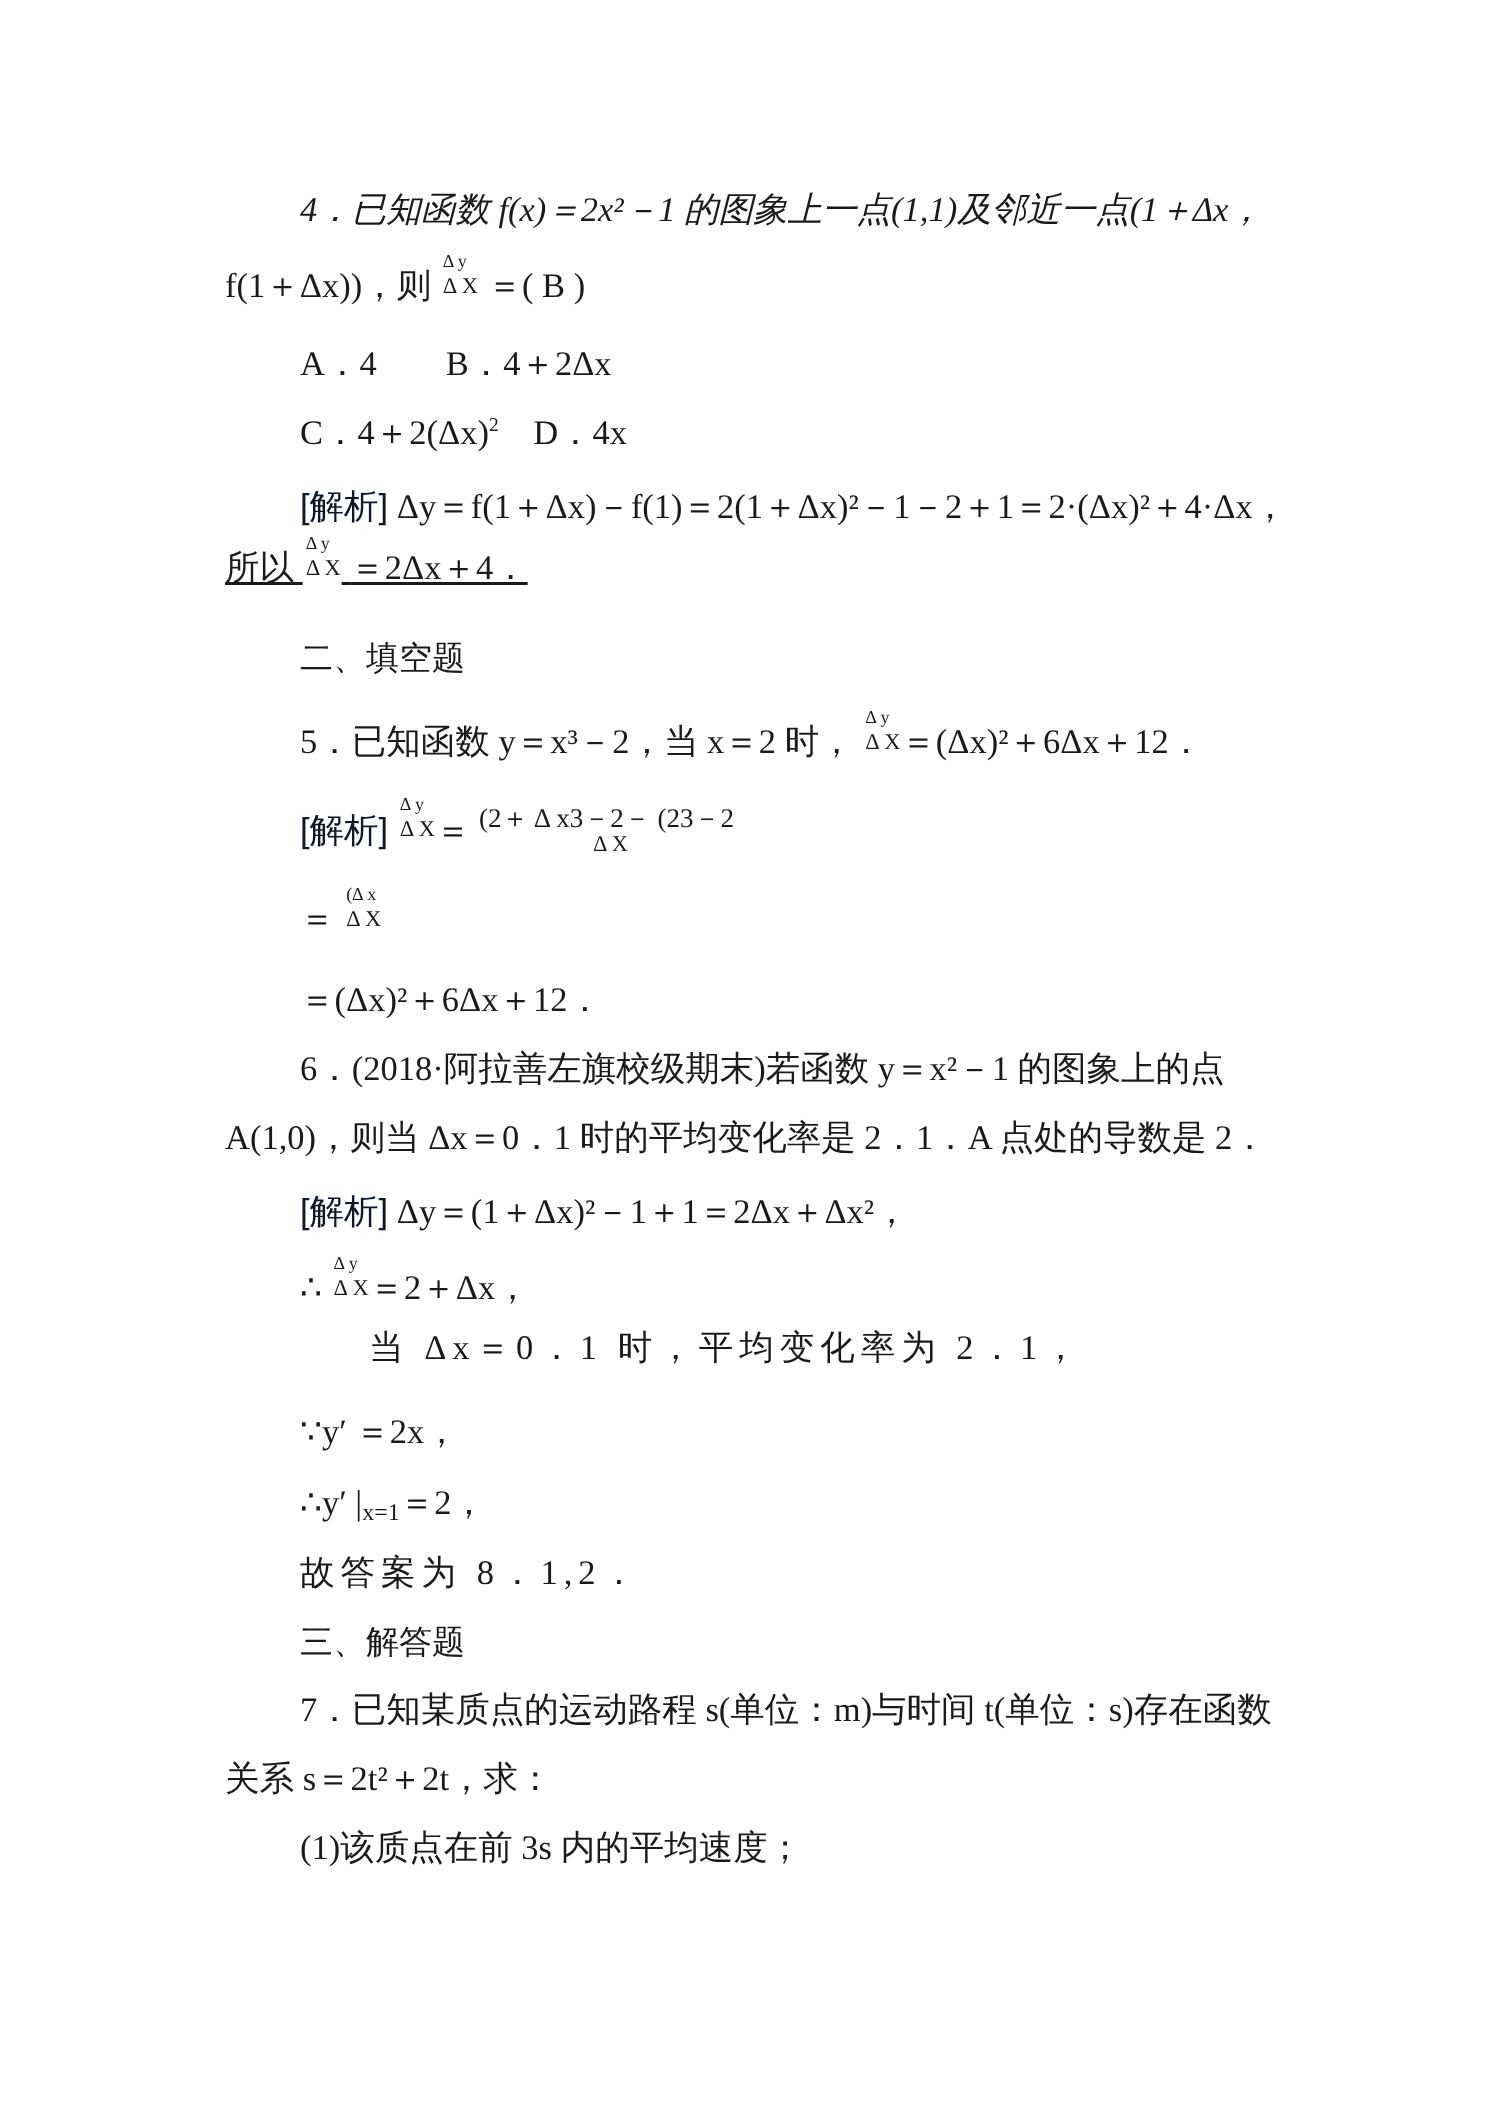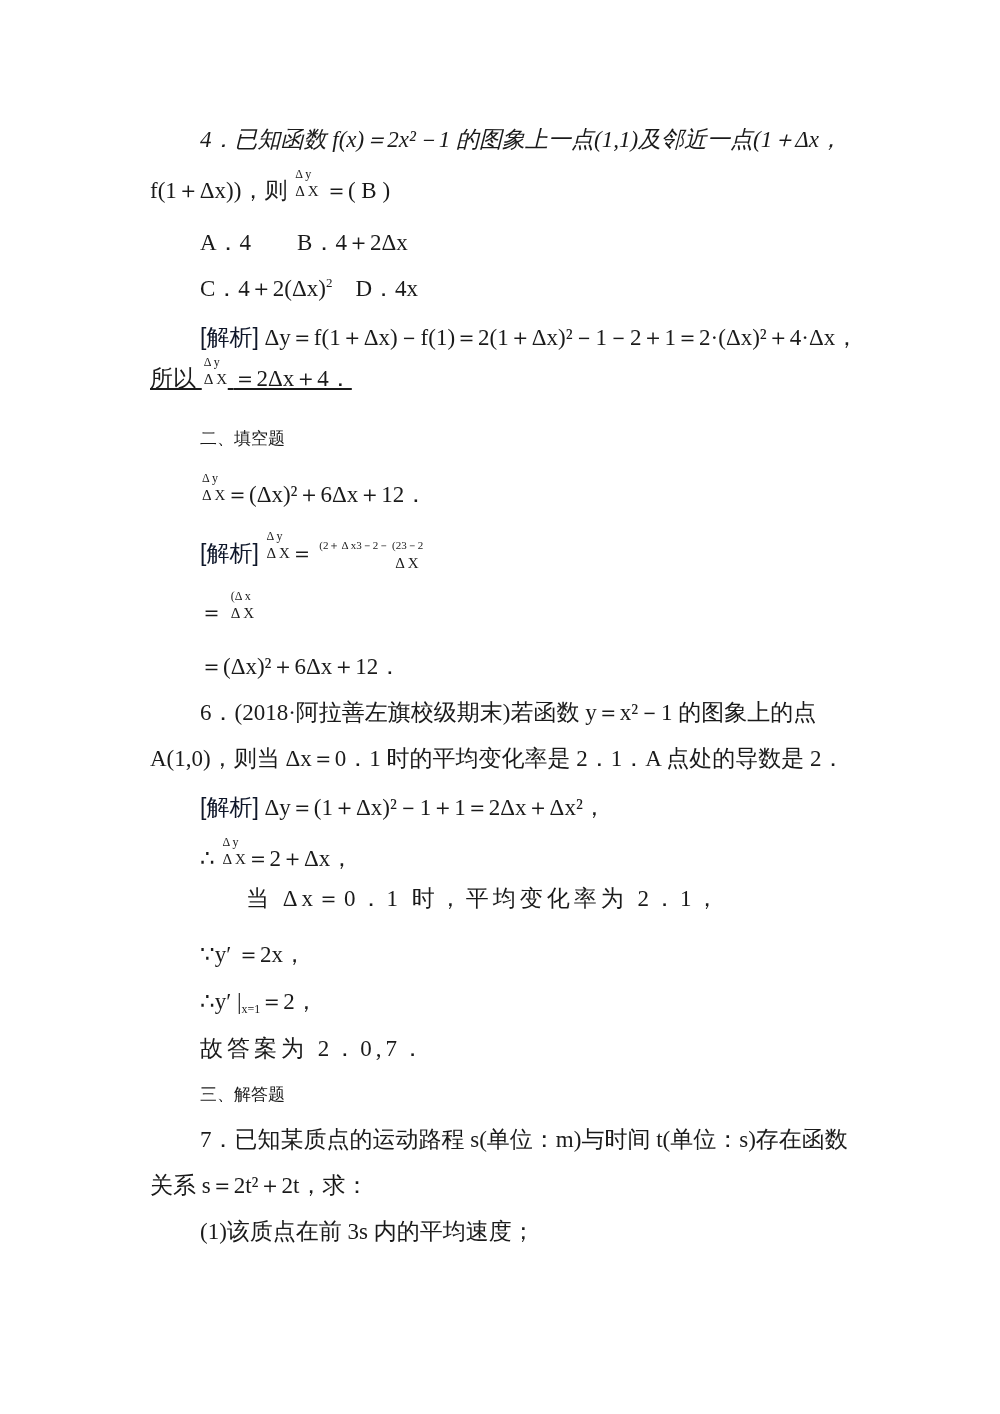--- a/index.html
+++ b/index.html
@@ -2,29 +2,29 @@
 <html><head>
 <meta charset="utf-8">
 <style>
   html, body { margin:0; padding:0; background:#ffffff; }
   body { width:1000px; height:1414px; position:relative; overflow:hidden;
          font-family:"Liberation Serif","DejaVu Serif",serif; color:#1a1a1a; }
   .line { position:absolute; font-size:23px; line-height:30px; white-space:nowrap; }
   .ind { left:200px; }
   .noind { left:150px; }
   .blue { color:#0f172a; font-family:"Liberation Sans","DejaVu Sans",sans-serif; }
-  .heading { font-family:"Liberation Sans","DejaVu Sans",sans-serif; font-size:17px; }
+  .heading { font-family:"Liberation Sans","DejaVu Sans",sans-serif; font-size:22px; }
   sup { font-size:13px; vertical-align:9px; line-height:0; }
-  sub { font-size:12px; vertical-align:-4px; line-height:0; }
+  sub { font-size:16px; vertical-align:-4px; line-height:0; }
   .u { text-underline-offset:4px; }
   .frac { display:inline-block; position:relative; width:26px; height:30px; vertical-align:top; font-size:12px; }
   .frac .t { position:absolute; top:-8px; left:2px; line-height:12px; }
   .frac .b { position:absolute; top:8px; left:2px; line-height:14px; font-size:15px; }
   .sp { letter-spacing:4px; }
-  .small { font-size:11px;text-align:right; }
+  .small { font-size:18px;text-align:right; }
 </style>
 </head>
 <body>
 
 <div class="line ind" style="top:125px;font-style:italic;">4．已知函数 f(x)＝2x²－1 的图象上一点(1,1)及邻近一点(1＋Δx，</div>
 <div class="line noind" style="top:176px;">
   <span>f(1＋Δx))，则</span>
   <span class="frac"><span class="t">Δ y</span><span class="b">Δ X</span></span>
   <span>＝( B )</span>
 </div>
@@ -38,20 +38,21 @@
 </div>
 <div class="line noind" style="top:364px;text-decoration:underline;">
   <span>所以</span>
   <span class="frac"><span class="t">Δ y</span><span class="b">Δ X</span></span>
   <span>＝2Δx＋4．</span>
 </div>
 
 <div class="line ind heading" style="top:424px;">二、填空题</div>
 
 <div class="line ind" style="top:480px;">
+  <span>5．已知函数 y＝x³－2，当 x＝2 时，</span>
   <span class="frac"><span class="t">Δ y</span><span class="b">Δ X</span></span>＝<span class="u">(Δx)²＋6Δx＋12</span><span>．</span>
 </div>
 <div class="line ind" style="top:538px;">
   <span class="blue">[解析]</span>
   <span class="frac"><span class="t">Δ y</span><span class="b">Δ X</span></span><span>＝</span>
   <span style="position:relative;display:inline-block;width:230px;height:30px;vertical-align:top;">
     <span class="small" style="position:absolute;top:-8px;left:0;">(2＋ Δ x3－2－ (23－2</span>
     <span style="position:absolute;top:10px;left:76px;font-size:15px;">Δ X</span>
   </span>
 </div>
@@ -73,19 +74,19 @@
 </div>
 <div class="line ind" style="top:844px;">
   <span>∴</span>
   <span class="frac"><span class="t">Δ y</span><span class="b">Δ X</span></span><span>＝2＋Δx，</span>
 </div>
 <div class="line ind sp" style="top:884px;margin-left:46px;">当 Δx＝0．1 时，平均变化率为 2．1，</div>
 <div class="line ind" style="top:940px;">∵y′ ＝2x，</div>
 <div class="line ind" style="top:987px;">
   <span>∴y′ |</span><sub>x=1</sub><span>＝2，</span>
 </div>
-<div class="line ind sp" style="top:1034px;">故答案为 2．0,7．</div>
+<div class="line ind sp" style="top:1034px;">故答案为 8．1,2．</div>
 
 <div class="line ind heading" style="top:1080px;">三、解答题</div>
 
 <div class="line ind" style="top:1125px;">7．已知某质点的运动路程 s(单位：m)与时间 t(单位：s)存在函数</div>
 <div class="line noind" style="top:1171px;">关系 s＝2t²＋2t，求：</div>
 <div class="line ind" style="top:1217px;">(1)该质点在前 3s 内的平均速度；</div>
 
 </body></html>

